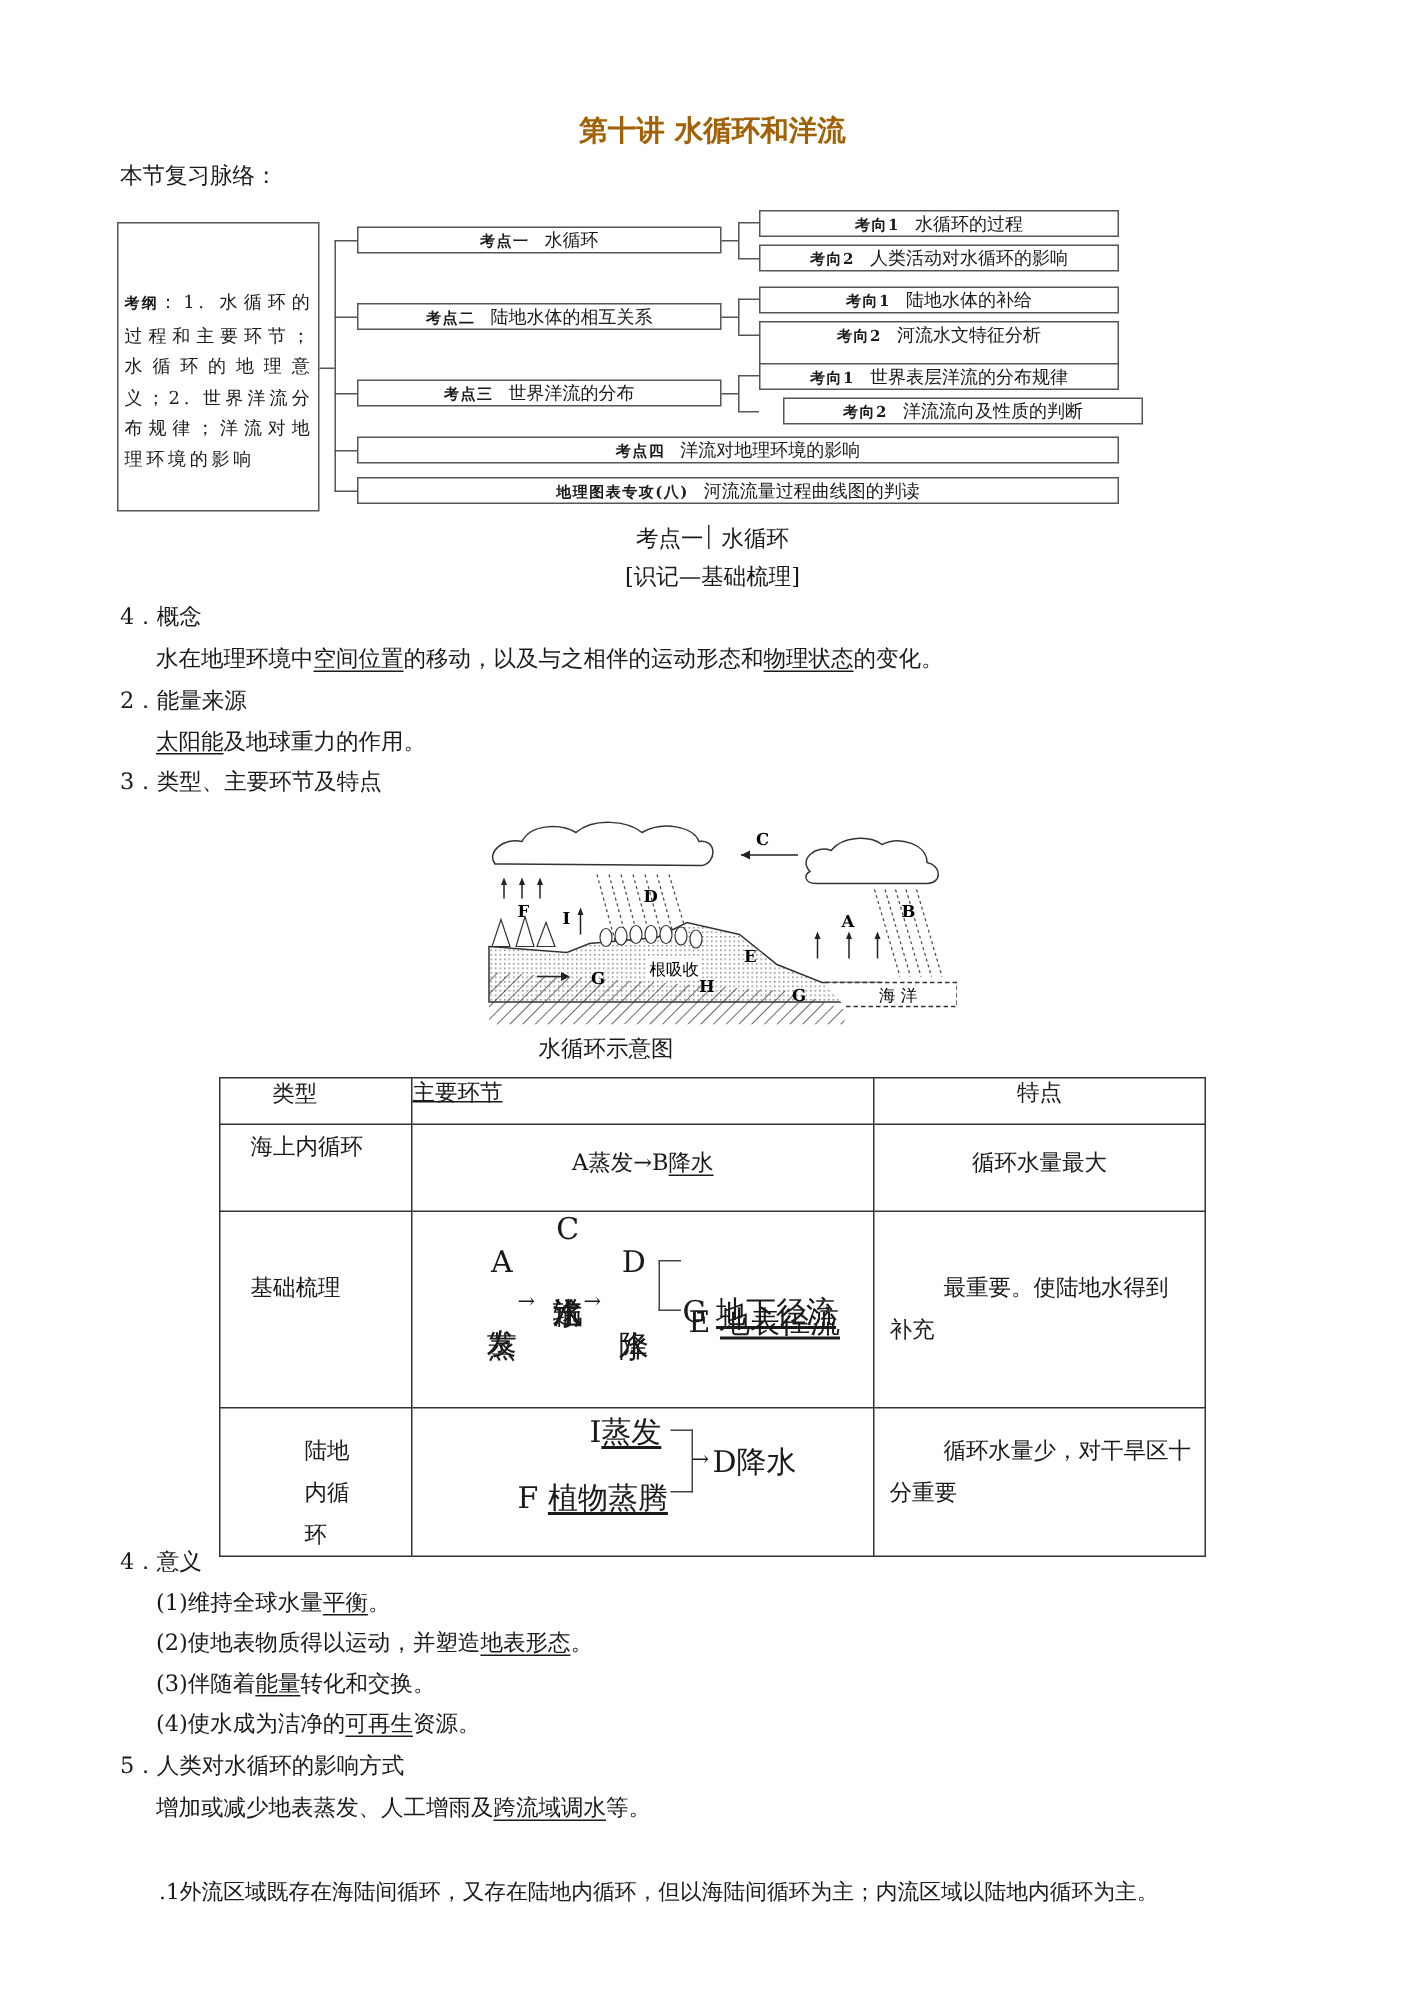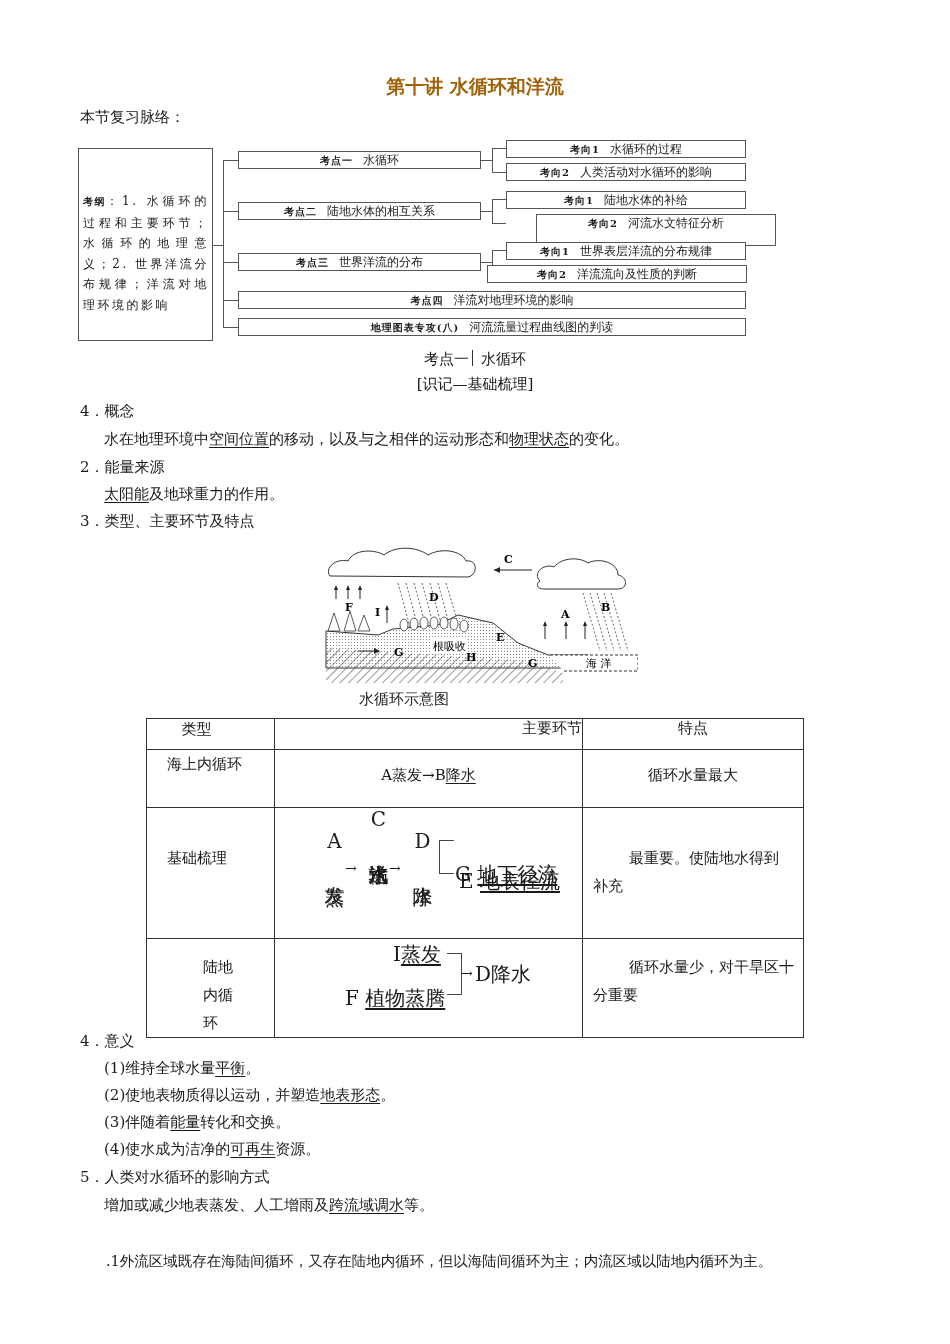--- a/index.html
+++ b/index.html
@@ -61,23 +61,23 @@
   <div class="ln" style="left:492px;top:199px;width:14px;height:1px;"></div>
   <div class="ln" style="left:492px;top:223px;width:14px;height:1px;"></div>
   <div class="ln" style="left:481px;top:262px;width:11px;height:1px;"></div>
   <div class="ln" style="left:492px;top:250px;width:1px;height:24px;"></div>
   <div class="ln" style="left:492px;top:250px;width:14px;height:1px;"></div>
   <div class="ln" style="left:492px;top:274px;width:14px;height:1px;"></div>
 
   <div class="ob" style="left:506px;top:140px;width:240px;height:18px;"><span class="k">考向1</span><span>水循环的过程</span></div>
   <div class="ob" style="left:506px;top:163px;width:240px;height:18px;"><span class="k">考向2</span><span>人类活动对水循环的影响</span></div>
   <div class="ob" style="left:506px;top:191px;width:240px;height:18px;"><span class="k">考向1</span><span>陆地水体的补给</span></div>
-  <div class="ob" style="left:536px;top:214px;width:240px;height:32px;"><span class="k">考向2</span><span>河流水文特征分析</span></div>
+  <div class="ob" style="left:506px;top:214px;width:240px;height:32px;"><span class="k">考向2</span><span>河流水文特征分析</span></div>
   <div class="ob" style="left:506px;top:242px;width:240px;height:18px;"><span class="k">考向1</span><span>世界表层洋流的分布规律</span></div>
-  <div class="ob" style="left:487px;top:265px;width:260px;height:18px;"><span class="k">考向2</span><span>洋流流向及性质的判断</span></div>
+  <div class="ob" style="left:522px;top:265px;width:240px;height:18px;"><span class="k">考向2</span><span>洋流流向及性质的判断</span></div>
 </div>
 
 <div class="abs sec" style="top:350px;">
   <span>考点一</span><span style="display:inline-block;width:1px;height:16px;background:#333;margin:0 8px 0 3px;vertical-align:-2px;"></span><span>水循环</span>
 </div>
 <div class="abs sec" style="top:375px;">[识记—基础梳理]</div>
 
 <div class="abs h1" style="left:80px;top:402px;">4．概念</div>
 <div class="abs p" style="left:104px;top:430px;"><span>水在地理环境中</span><u>空间位置</u><span>的移动，以及与之相伴的运动形态和</span><u>物理状态</u><span>的变化。</span></div>
 <div class="abs h1" style="left:80px;top:458px;">2．能量来源</div>
@@ -166,21 +166,21 @@
   <text x="268" y="124" font-size="11">海   洋</text>
   <line x1="40" y1="108" x2="60" y2="108" stroke="#222"></line>
     <polygon points="62,108 56,105 56,111" fill="#222"></polygon>
 </svg>
 <div class="abs cap">水循环示意图</div>
 
 <table class="t">
   <tbody>
       <tr style="height:31px;">
     <td style="width:127px;text-align:center;"><span style="position:relative;left:-14px;top:1px;">类型</span></td>
-    <td style="width:307px;text-align:right;"><span>主要环节</span></td>
+    <td style="width:307px;text-align:left;text-decoration:underline;"><span>主要环节</span></td>
     <td style="text-align:center;"><span>特点</span></td>
   </tr>
   <tr style="height:58px;padding-left:44px;">
     <td style="padding:0 8px 0 20px;line-height:28px;">海上内循环</td>
     <td style="text-align:center;padding-top:16px;"><span>A蒸发</span><span>→</span><span>B</span><u>降水</u></td>
     <td style="text-align:center;padding-top:16px;">循环水量最大</td>
   </tr>
   <tr style="height:131px;">
     <td style="padding:36px 8px 0 20px;line-height:28px;">基础梳理</td>
     <td style="position:relative;">

